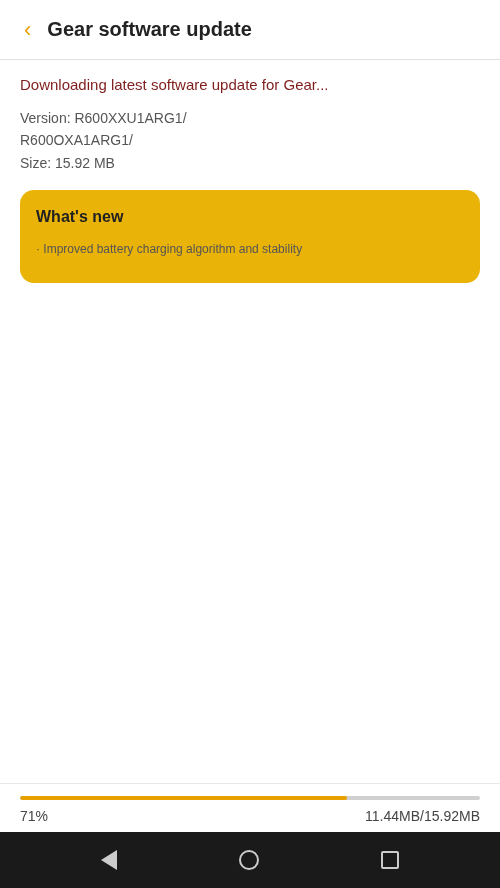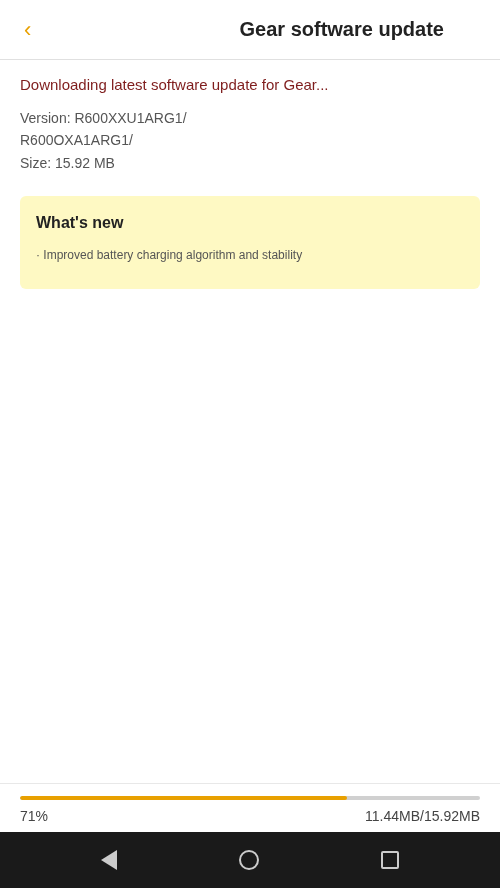--- a/index.html
+++ b/index.html
@@ -35,47 +35,47 @@
       cursor: pointer;
       padding: 8px;
       margin-right: 8px;
     }
 
     .header-title {
       font-size: 20px;
       font-weight: bold;
       color: #222222;
       flex: 1;
-      text-align: right;
+      text-align: left;
       margin-right: 40px;
     }
 
     
     .content {
       flex: 1;
       padding: 16px 20px;
       overflow-y: auto;
     }
 
     .status-text {
       color: #7f1d1d;
       font-size: 15px;
       margin-bottom: 14px;
     }
 
     .version-info {
       color: #555555;
       font-size: 14px;
       line-height: 1.6;
-      margin-bottom: 22px;
+      margin-bottom: 16px;
     }
 
     .whats-new-box {
-      background: #fef9c3;
-      border-radius: 6px;
+      background: #eab308;
+      border-radius: 14px;
       padding: 18px 16px;
     }
 
     .whats-new-title {
       font-size: 16px;
       font-weight: bold;
       color: #222222;
       margin-bottom: 14px;
     }
 

